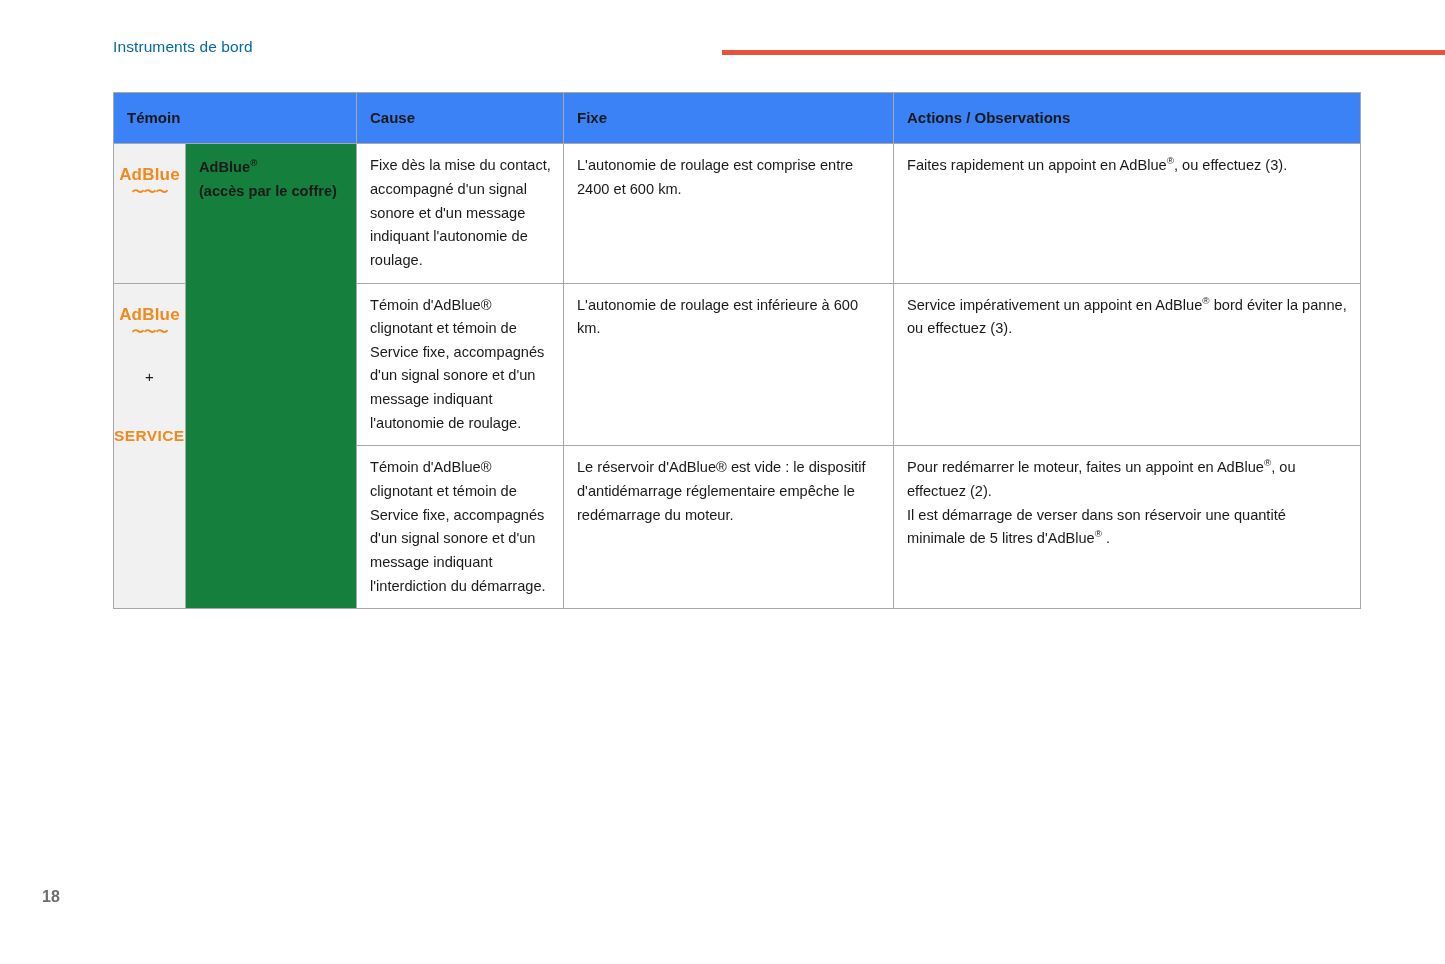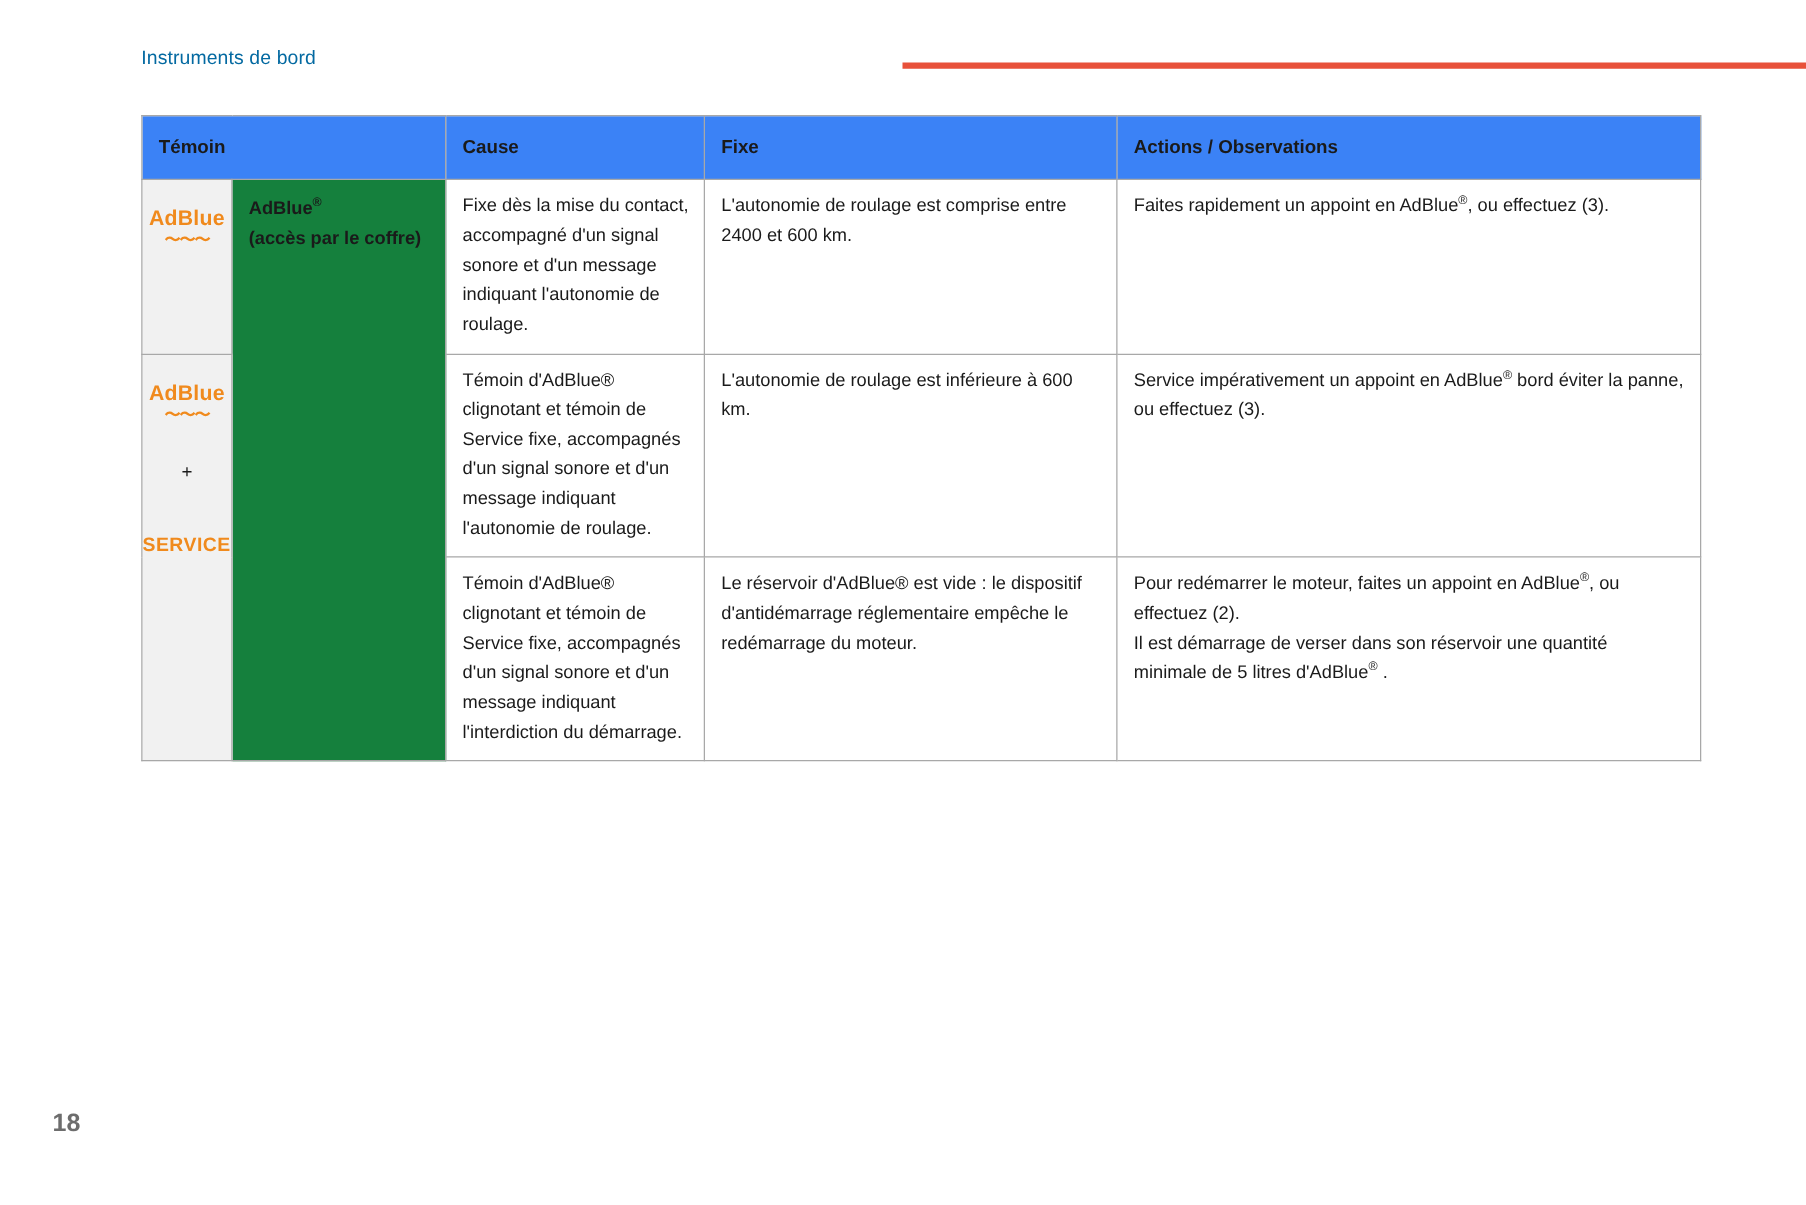--- a/index.html
+++ b/index.html
@@ -131,21 +131,21 @@
     vertical-align: super;
     line-height: 0;
   }
   b, strong { font-weight: normal; }
 
   
   .page-number {
     position: absolute;
     left: 42px;
     top: 888px;
-    font-size: 20px;
+    font-size: 16px;
     font-weight: bold;
     color: #6d6d6d;
   }
 </style>
 </head>
 <body>
 
 <div class="page-header">
   <div class="header-title">Instruments de bord</div>
   <div class="header-rule"></div>

